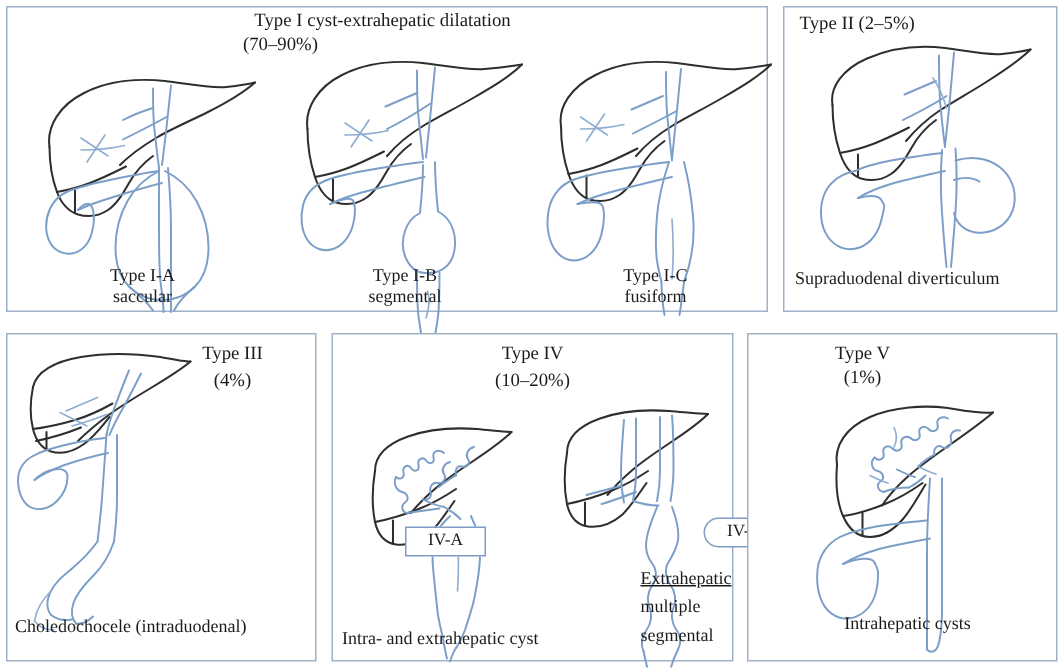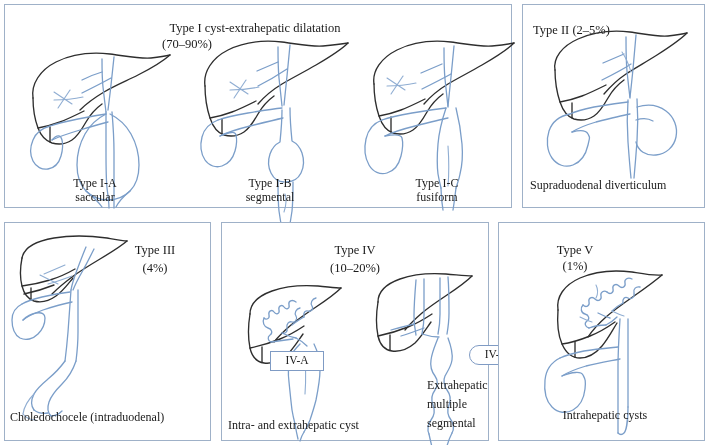--- a/index.html
+++ b/index.html
@@ -24,21 +24,20 @@
     box-sizing: border-box;
     border: 1.5px solid #9fb1c8;
     background: #ffffff;
   }
   .panel-title {
     position: absolute;
     text-align: center;
     font-size: 12.5px;
     line-height: 15px;
     white-space: nowrap;
-    margin-top: 15px;
   }
   .caption {
     position: absolute;
     text-align: center;
     font-size: 12px;
     line-height: 14px;
   }
   .caption.left {
     text-align: left;
   }
@@ -359,21 +358,21 @@
     <path class="duct" d="M80,66 C83,74 85,81 84,88
                           C83,95 79,100 77,104 C75,108 76,114 79,118
                           C82,122 83,128 81,133 C79,138 80,144 83,148
                           C86,152 86,157 84,161"></path>
     <path class="duct" d="M61,162 C62,167 63,171 64,175"></path>
     <path class="duct" d="M84,161 C82,165 80,170 79,174"></path>
   </svg>
 
   <div class="boxlabel" style="left:427px; top:345px; width:54px; height:20px;border-radius:10px;">IV-B</div>
 
-  <div class="caption left" style="left:427px; top:378px; width:75px;">Extrahepatic</div>
+  <div class="caption left" style="left:427px; top:378px; width:75px;text-decoration:underline;">Extrahepatic</div>
   <div class="caption left" style="left:427px; top:397px; width:75px;">multiple</div>
   <div class="caption left" style="left:427px; top:416px; width:75px;">segmental</div>
 
   <div class="panel" style="left:498px; top:222px; width:207px; height:219px;"></div>
 
   <div class="panel-title" style="left:540px; top:228px; width:70px;">Type V</div>
   <div class="panel-title" style="left:540px; top:244px; width:70px;">(1%)</div>
 
   <svg width="180" height="190" style="left:540px; top:255px;">
     <path class="liver" d="M18,55 C16,42 24,30 40,23 C56,16 76,15 92,17

